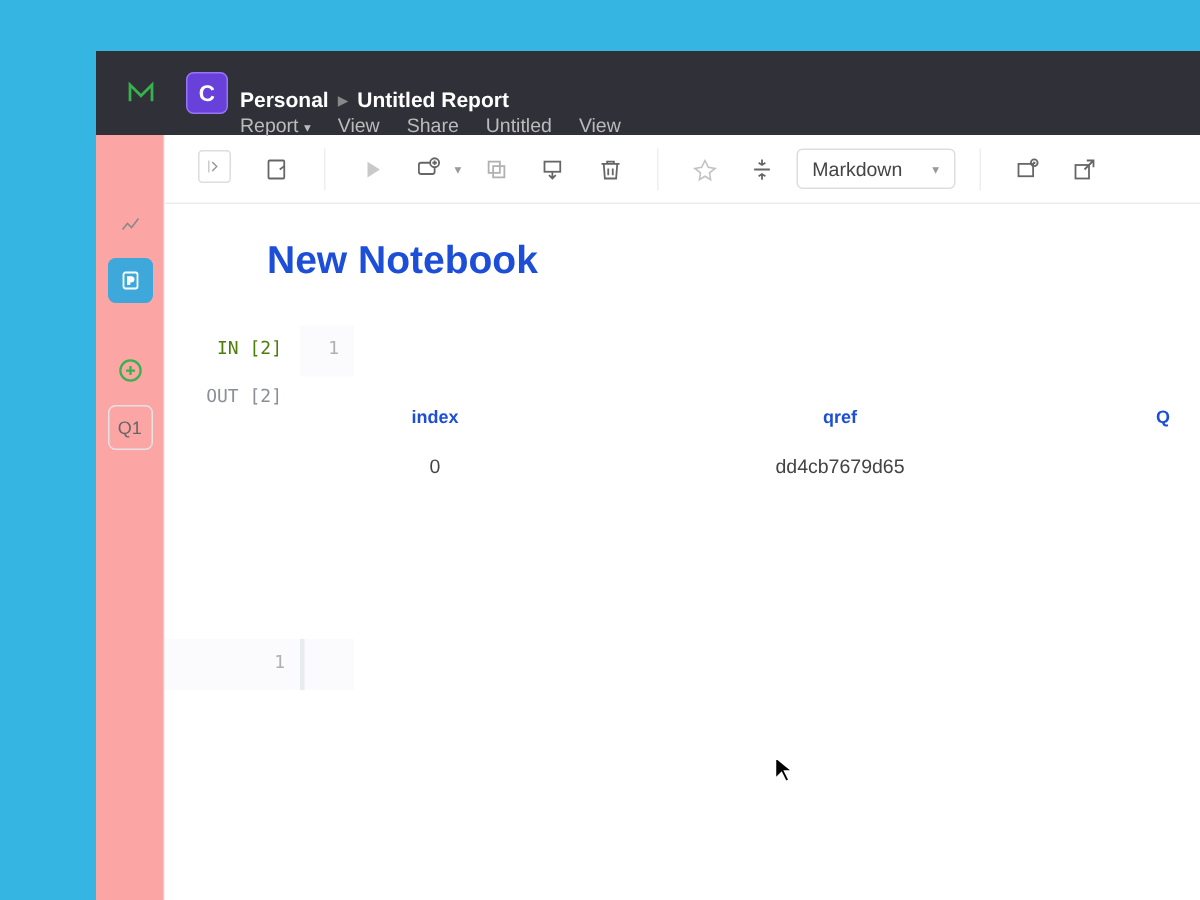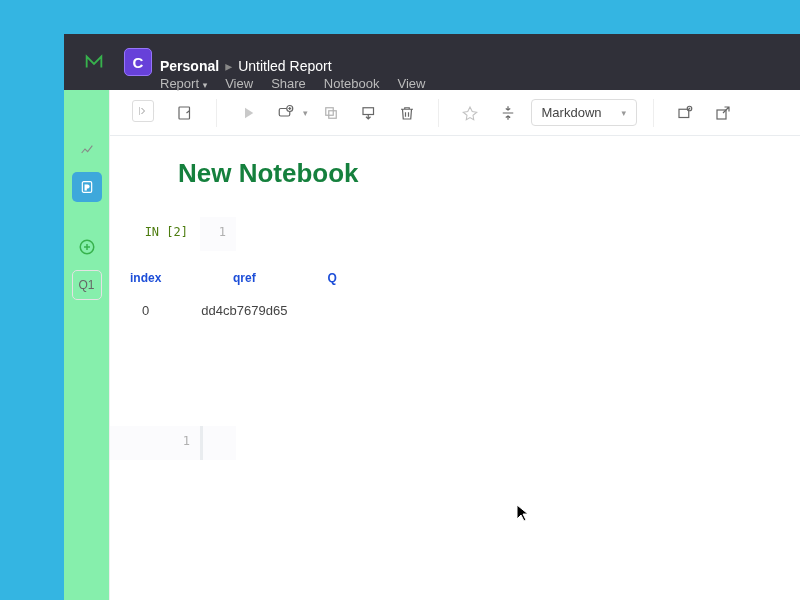--- a/index.html
+++ b/index.html
@@ -12,28 +12,28 @@
     .header-dark .breadcrumb { display:flex; align-items:center; gap:6px; font-size:14px; }
     .header-dark .breadcrumb .chev { color:#888; }
     .header-dark .menus { display:flex; gap:18px; font-size:13px; color:#bbb; margin-top:2px; }
     .header-dark .menus span { cursor:pointer; }
     .header-stack { display:flex; flex-direction:column; justify-content:flex-start;margin-top:25px; }
     .toolbar { height:46px; border-bottom:1px solid #e9ecef; display:flex; align-items:center; padding-left:68px; gap:8px; color:#555; background:#fff; }
     .toolbar .sep { width:1px; height:28px; background:#eee; margin:0 8px; }
     .toolbar .tbtn { width:30px; height:30px; display:flex; align-items:center; justify-content:center; border-radius:3px; cursor:pointer; color:#666; }
     .toolbar .tbtn svg { width:18px; height:18px; }
     .format-select { border:1px solid #ddd; border-radius:4px; padding:5px 10px; font-size:13px; color:#444; display:flex; align-items:center; gap:20px; cursor:pointer; }
-    .left-rail { position:absolute; left:0; top:56px; bottom:0; width:46px; border-right:1px solid #eee; background:#86efac; display:flex; flex-direction:column; align-items:center; padding-top:8px; gap:8px; }
+    .left-rail { position:absolute; left:0; top:56px; bottom:0; width:46px; border-right:1px solid #eee; background:#fca5a5; display:flex; flex-direction:column; align-items:center; padding-top:8px; gap:8px; }
     .rail-item { width:30px; height:30px; display:flex; align-items:center; justify-content:center; border-radius:5px; color:#888; cursor:pointer;}
     .rail-item.active { background:#3ea8db; color:#fff; }
     .rail-add { color:#37b24d; font-size:20px; }
     .rail-q { border:1px solid #e3e3e3; font-size:12px; color:#666; }
     .content { position:absolute; left:46px; right:0; top:102px; bottom:0; overflow:auto; background:#fff; }
     .content-inner { padding-left:68px; padding-top:22px; }
-    .content h1 { font-size:26px; font-weight:700; color:#15803d; margin-bottom:28px; }
+    .content h1 { font-size:26px; font-weight:700; color:#1d4ed8; margin-bottom:28px; }
     .cell { display:grid; grid-template-columns: 90px 36px 1fr; align-items:flex-start; margin-bottom:6px; }
     .cell .prompt { font-family: ui-monospace, monospace; font-size:12px; color:#4d7c0f; text-align:right; padding-right:12px; padding-top:8px;}
     .cell .ln { font-family: ui-monospace, monospace; font-size:12px; color:#b0b0b0; text-align:right; padding-right:10px; padding-top:8px; background:#fbfbfd; height:34px;}
     .cell .code { font-family: ui-monospace, monospace; font-size:14px; color:#333; padding:8px 10px; border-left:3px solid #8bc4e8; background:#fbfbfd; min-height:34px; }
     .cell .code.plain-border { border-left:3px solid #e9ecef; }
     .out-table { margin-left:90px; margin-top:6px; margin-bottom:40px; width:100%; border-spacing:0; }
     .out-table th { font-size:12px; font-weight:700; color:#1d4ed8; padding:8px 20px; text-align:center; }
     .out-table td { font-size:13px; color:#444; padding:10px 20px; text-align:center; }
     .out-prompt { font-family: ui-monospace, monospace; font-size:12px; color:#8a8f98; text-align:right; padding-right:12px; }
     .out-row { display:grid; grid-template-columns:90px 1fr; margin-bottom:8px; }
@@ -50,27 +50,27 @@
       <div class="logo">
         <svg viewBox="0 0 24 24" width="22" height="22" fill="none" stroke="#37b24d" stroke-width="2">
             <path d="M4 18 V6 L12 14 L20 6 V18"></path>
           </svg>
       </div>
       <div class="workspace-badge">C</div>
       <div class="header-stack">
         <div class="breadcrumb">
           <span style="font-weight:600;">Personal</span>
           <span class="chev">▸</span>
-          <span style="font-weight:400;">Untitled Report</span>
+          <span style="font-weight:700;">Untitled Report</span>
         </div>
         <div class="menus">
           <span><span>Report</span> <span style="font-size:9px;">▾</span></span>
           <span>View</span>
           <span>Share</span>
-          <span>Notebook</span>
+          <span>Untitled</span>
           <span>View</span>
         </div>
       </div>
     </div>
 
     <div class="left-rail-outer-toggle">
       <svg width="12" height="12" viewBox="0 0 24 24" fill="none" stroke="#999" stroke-width="2">
           <path d="M9 6l6 6-6 6"></path>
           <path d="M4 4h1v16H4z" fill="#999" stroke="none"></path>
         </svg>
@@ -179,20 +179,21 @@
       <div class="content-inner">
         <h1>New Notebook</h1>
 
         <div style="margin-left:-68px;">
           <div class="cell">
             <div class="prompt">IN [2]</div>
             <div class="ln">1</div>
           </div>
 
           <div class="out-row">
+            <div class="out-prompt">OUT [2]</div>
             <div>
               <table class="out-table" style="margin-left:0;">
                 <thead>
                   <tr>
                     <th style="width:180px;">index</th>
                     <th style="width:360px;">qref</th>
                     <th style="text-align:right;">Q</th>
                   </tr>
                 </thead>
                 <tbody>

